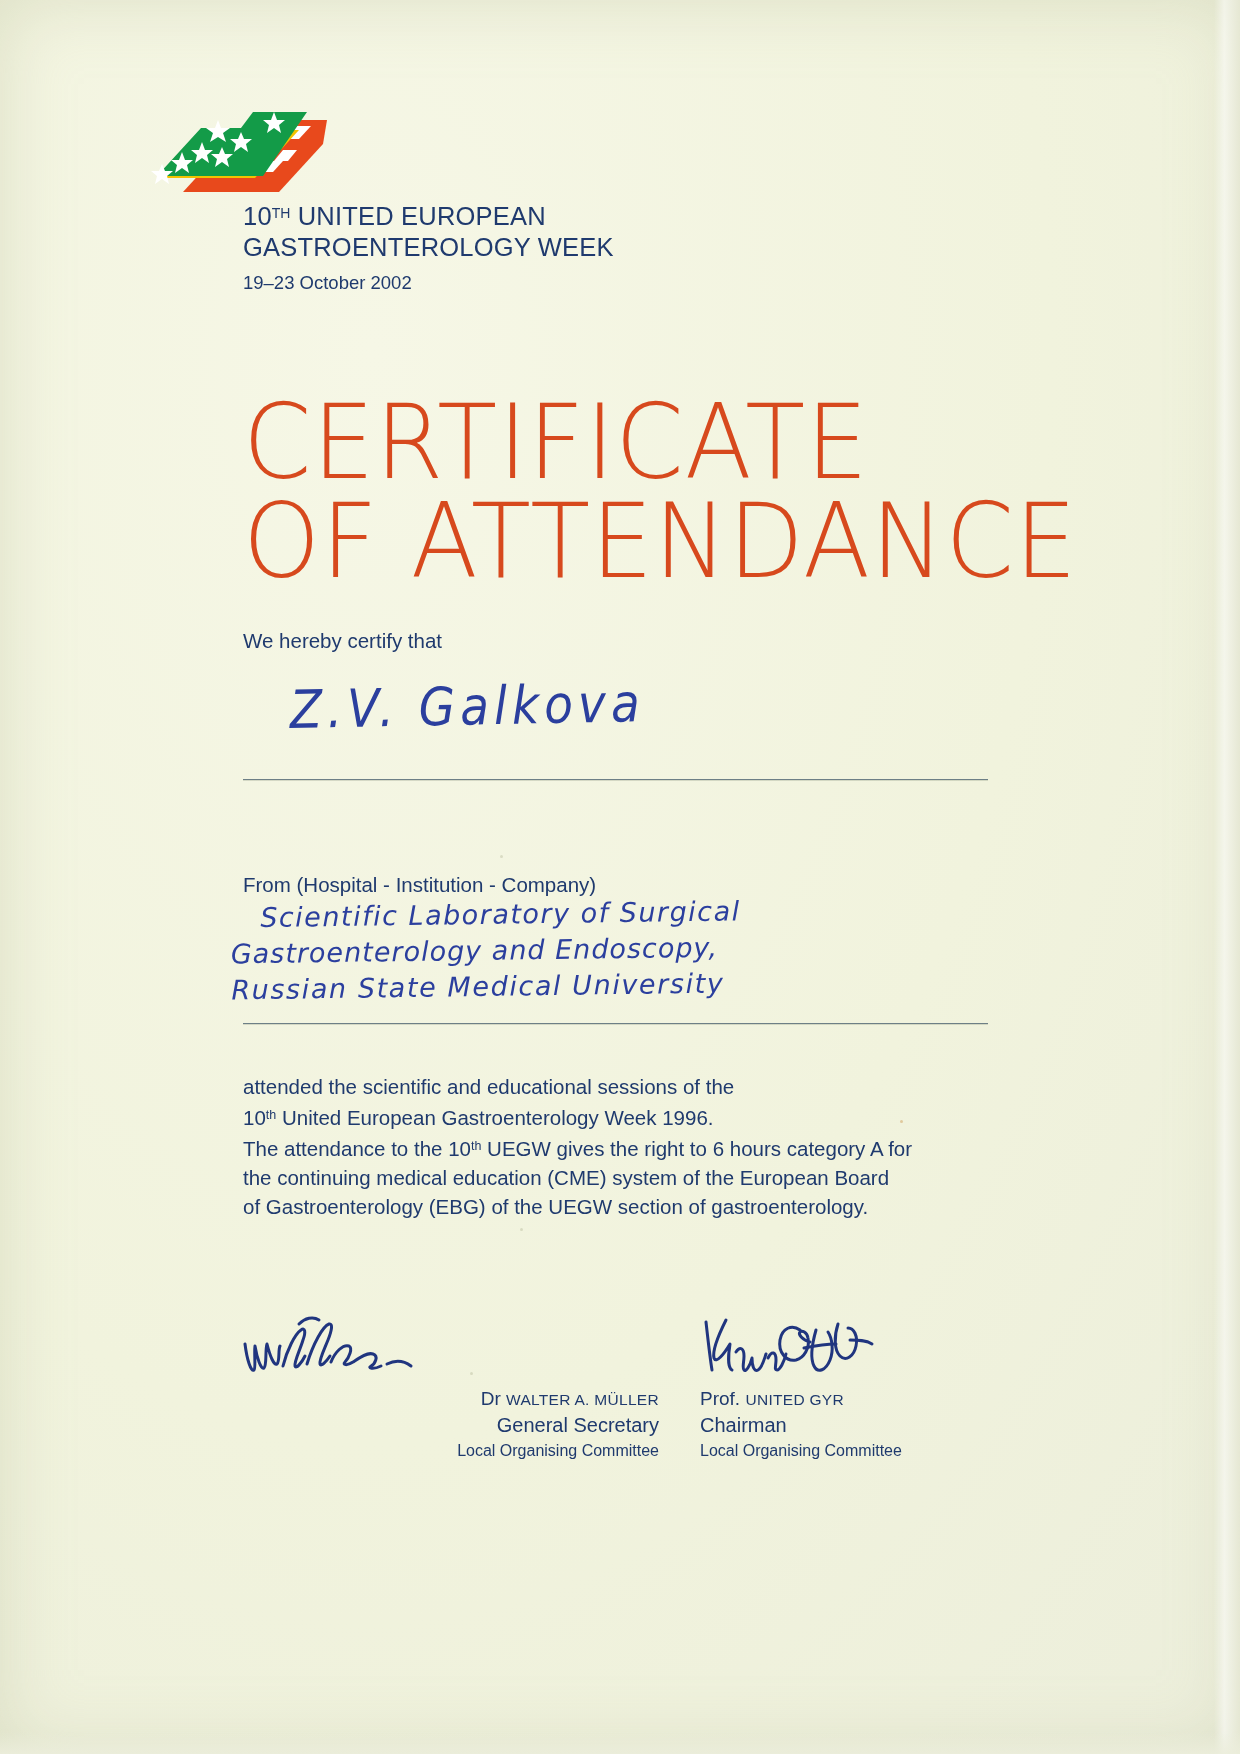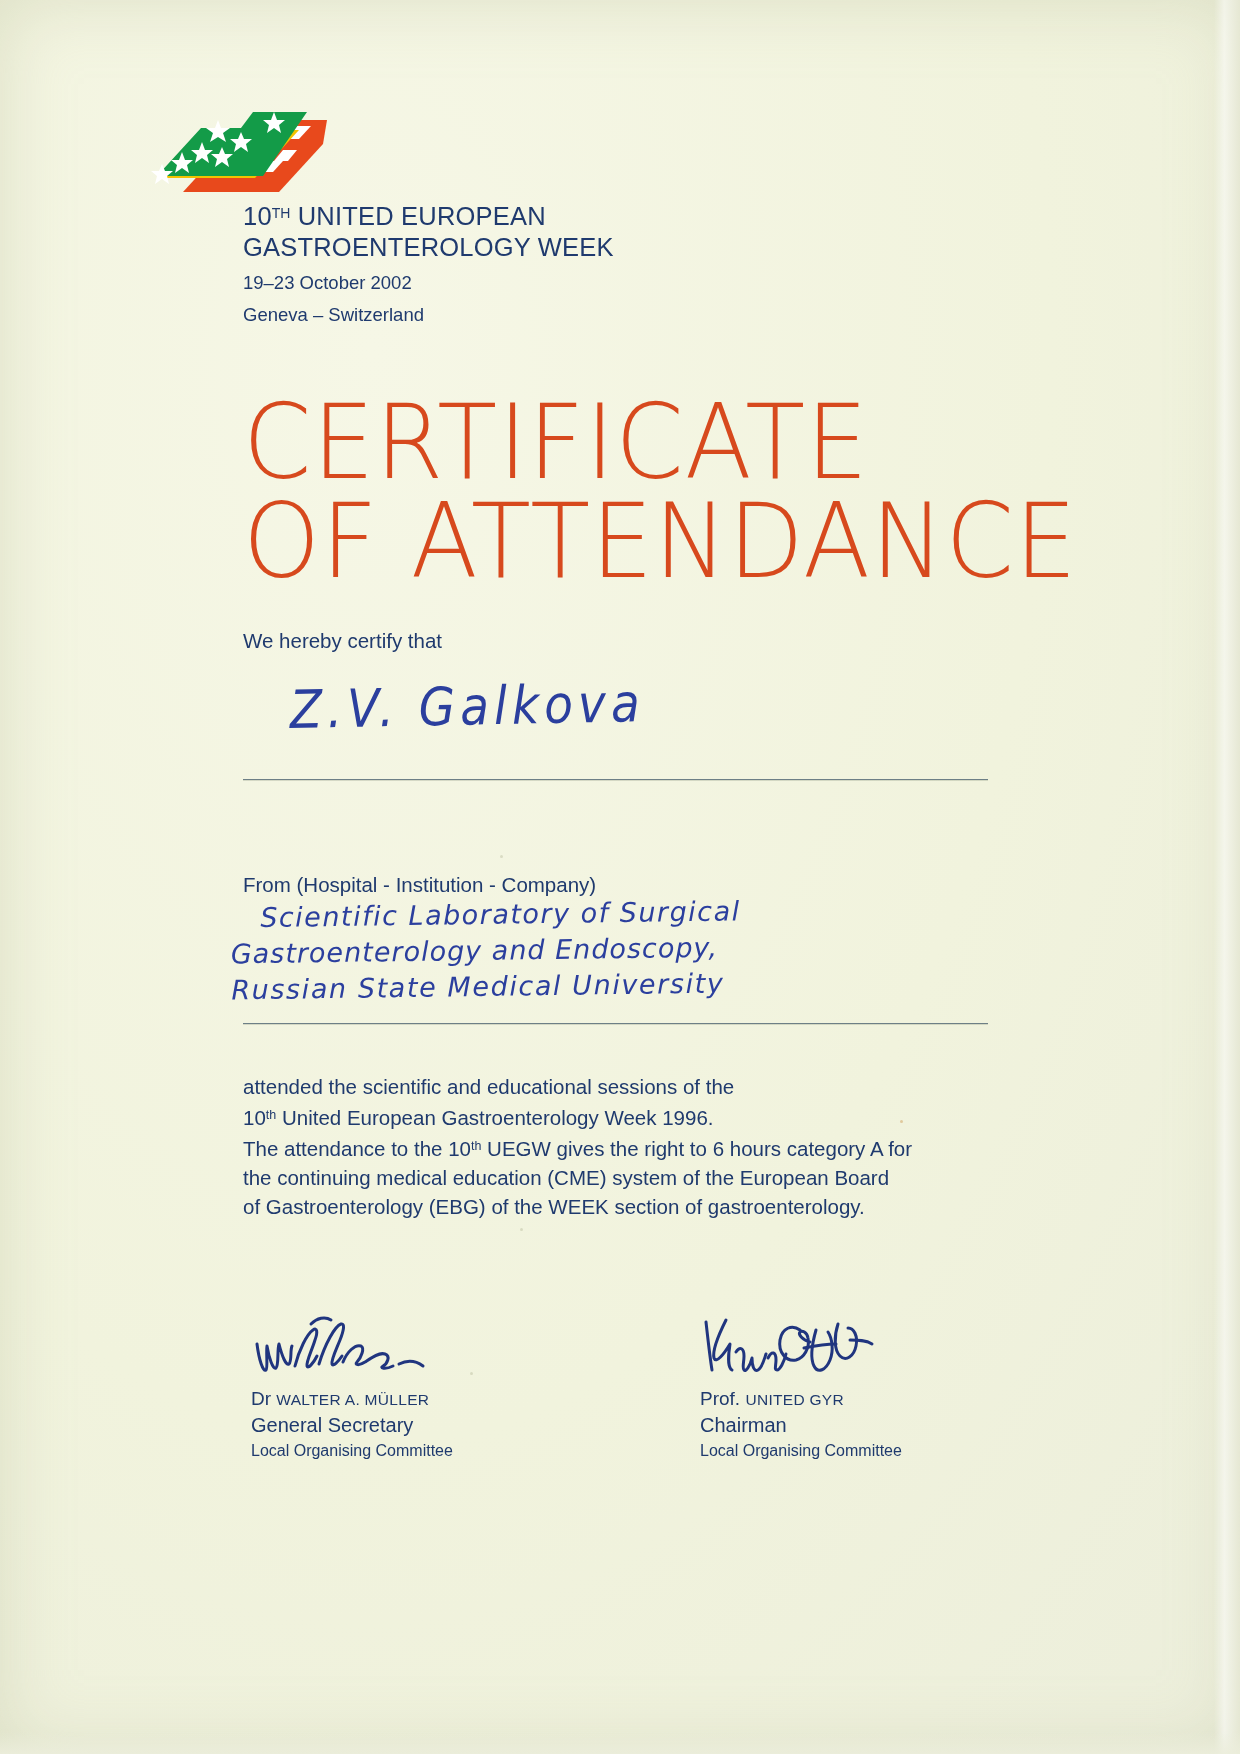--- a/index.html
+++ b/index.html
@@ -98,21 +98,21 @@
 
   .para{
     position:absolute;left:243px;top:1072px;width:760px;
     font-size:20.5px;line-height:29px;color:#1f3a6e;font-weight:400;
   }
   .para div{white-space:nowrap;}
   .para sup{font-size:12.5px;vertical-align:6px;}
 
   
   .sig{position:absolute;}
-  .sig-left{left:251px;top:1300px;width:420px;}
+  .sig-left{left:239px;top:1300px;width:420px;text-align:right;}
   .sig-right{left:700px;top:1300px;width:420px;}
   .sig-mark{
     height:86px;position:relative;
   }
   .sig-mark svg{position:absolute;left:0;top:0;}
   .sig-name{
     font-size:19px;line-height:25px;color:#1f3a6e;white-space:nowrap;
   }
   .sig-name .sc{font-size:15.5px;letter-spacing:.3px;}
   .sig-role{font-size:20px;line-height:26px;color:#1f3a6e;white-space:nowrap;}
@@ -148,21 +148,20 @@
         <polygon points="31,82 34,89 42,89 36,94 38,102 31,97 24,102 26,94 20,89 28,89"></polygon>
         <polygon points="143,30 146,38 154,38 148,43 150,51 143,46 136,51 138,43 132,38 140,38"></polygon>
       </g>
     </svg>
   </div>
 
   <div class="header">
     <div class="hdr-line1"><span>10</span><sup>TH</sup><span> UNITED EUROPEAN</span></div>
     <div class="hdr-line2">GASTROENTEROLOGY WEEK</div>
     <div class="hdr-sub">19–23 October 2002</div>
-    <div class="hdr-sub">Geneva – Switzerland</div>
   </div>
 
   <div class="title">
     <div>CERTIFICATE</div>
     <div>OF ATTENDANCE</div>
   </div>
 
   <div class="sec-certify label">We hereby certify that</div>
   <div class="hand-name">Z.V. Galkova</div>
   <div class="rule rule1"></div>
@@ -173,21 +172,21 @@
     <div class="l2">Gastroenterology and Endoscopy,</div>
     <div class="l3">Russian State Medical University</div>
   </div>
   <div class="rule rule2"></div>
 
   <div class="para">
     <div>attended the scientific and educational sessions of the</div>
     <div><span>10</span><sup>th</sup><span> United European Gastroenterology Week 1996.</span></div>
     <div><span>The attendance to the 10</span><sup>th</sup><span> UEGW gives the right to 6 hours category A for</span></div>
     <div>the continuing medical education (CME) system of the European Board</div>
-    <div>of Gastroenterology (EBG) of the WEEK section of gastroenterology.</div>
+    <div>of Gastroenterology (EBG) of the UEGW section of gastroenterology.</div>
   </div>
 
   <div class="sig sig-left">
     <div class="sig-mark">
       <svg width="260" height="86" viewBox="0 0 260 86">
         <g fill="none" stroke="#20357f" stroke-width="3" stroke-linecap="round" stroke-linejoin="round">
           <path d="M6,44 C8,60 12,72 15,70 C17,68 15,54 16,46 C18,58 22,70 25,68 C28,65 26,50 28,44 C31,56 35,66 38,64 C41,61 39,50 41,46"></path>
           <path d="M44,66 C48,50 56,34 62,30 C66,27 67,32 64,40 C61,50 55,62 56,66 C57,69 62,64 66,56"></path>
           <path d="M60,24 C66,18 74,16 80,20"></path>
           <path d="M68,64 C74,44 84,26 90,24 C94,23 93,30 89,40 C85,50 80,60 81,64 C82,67 87,62 91,56"></path>

